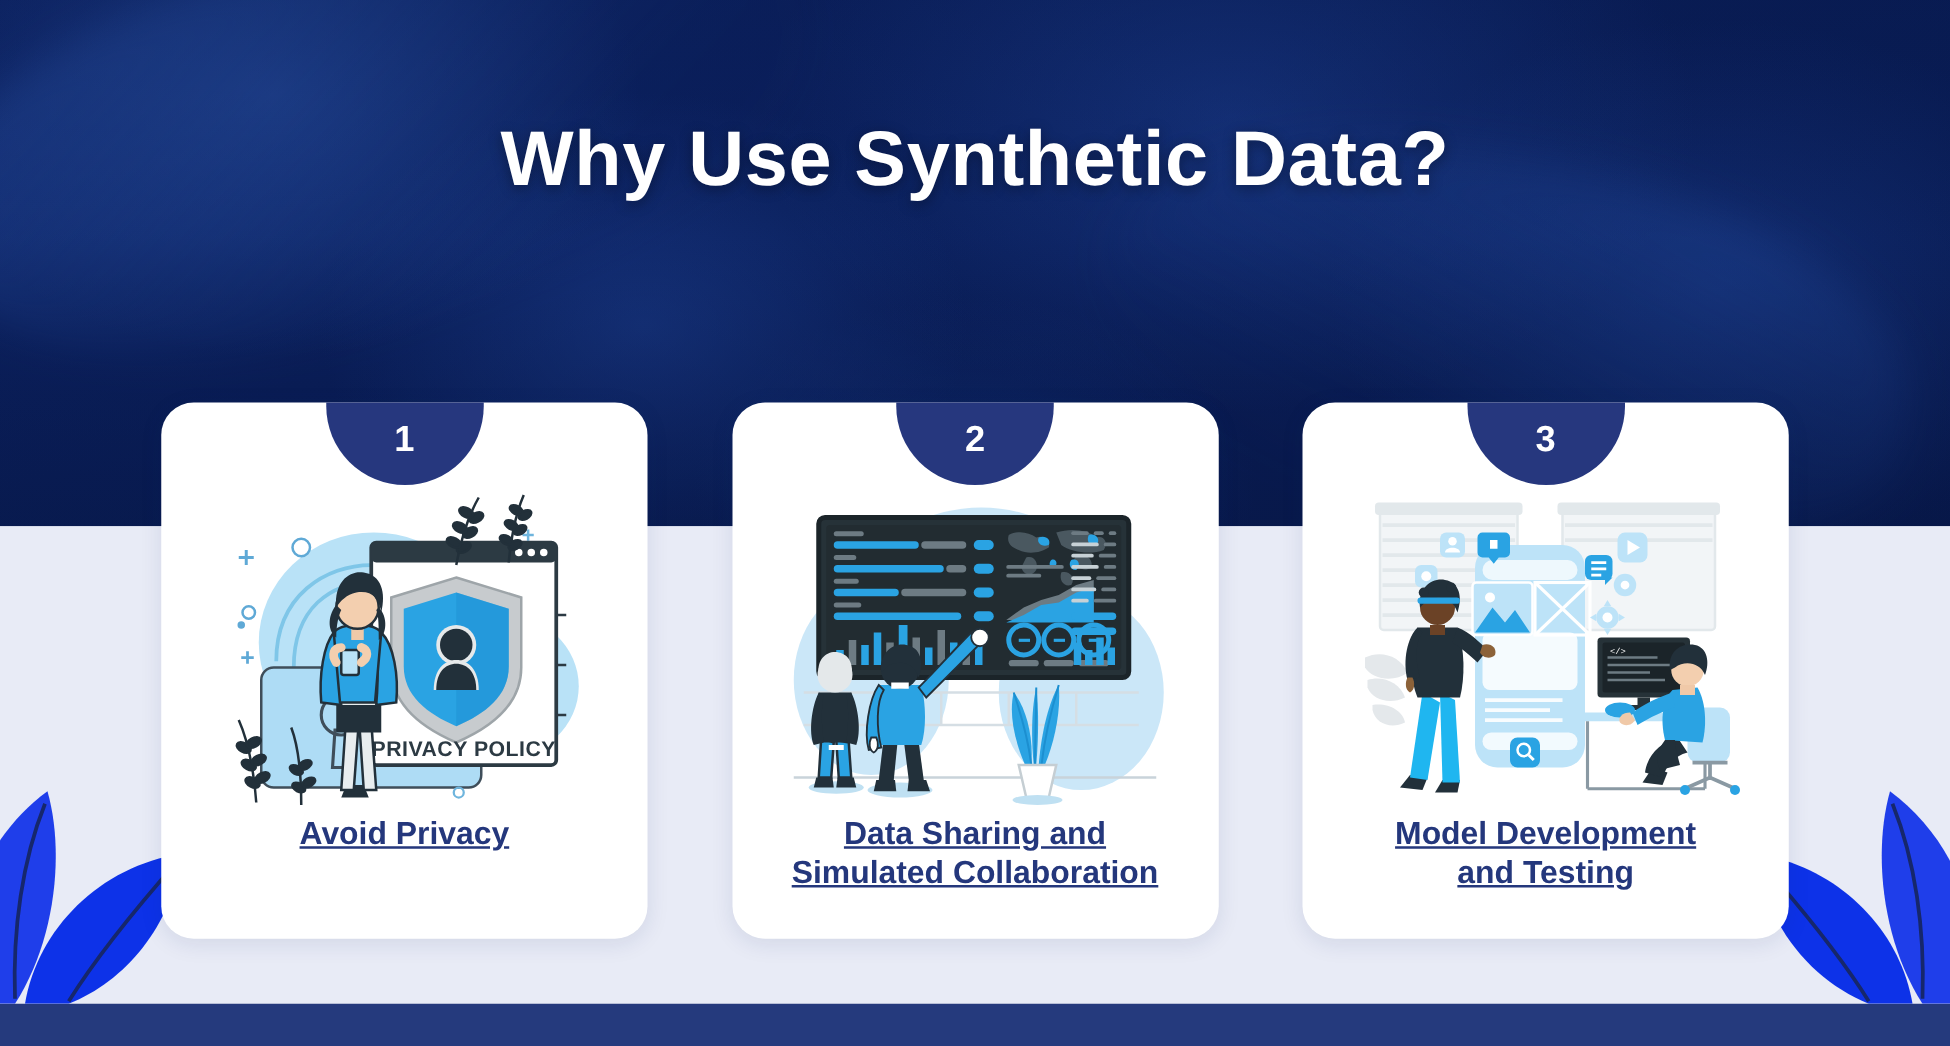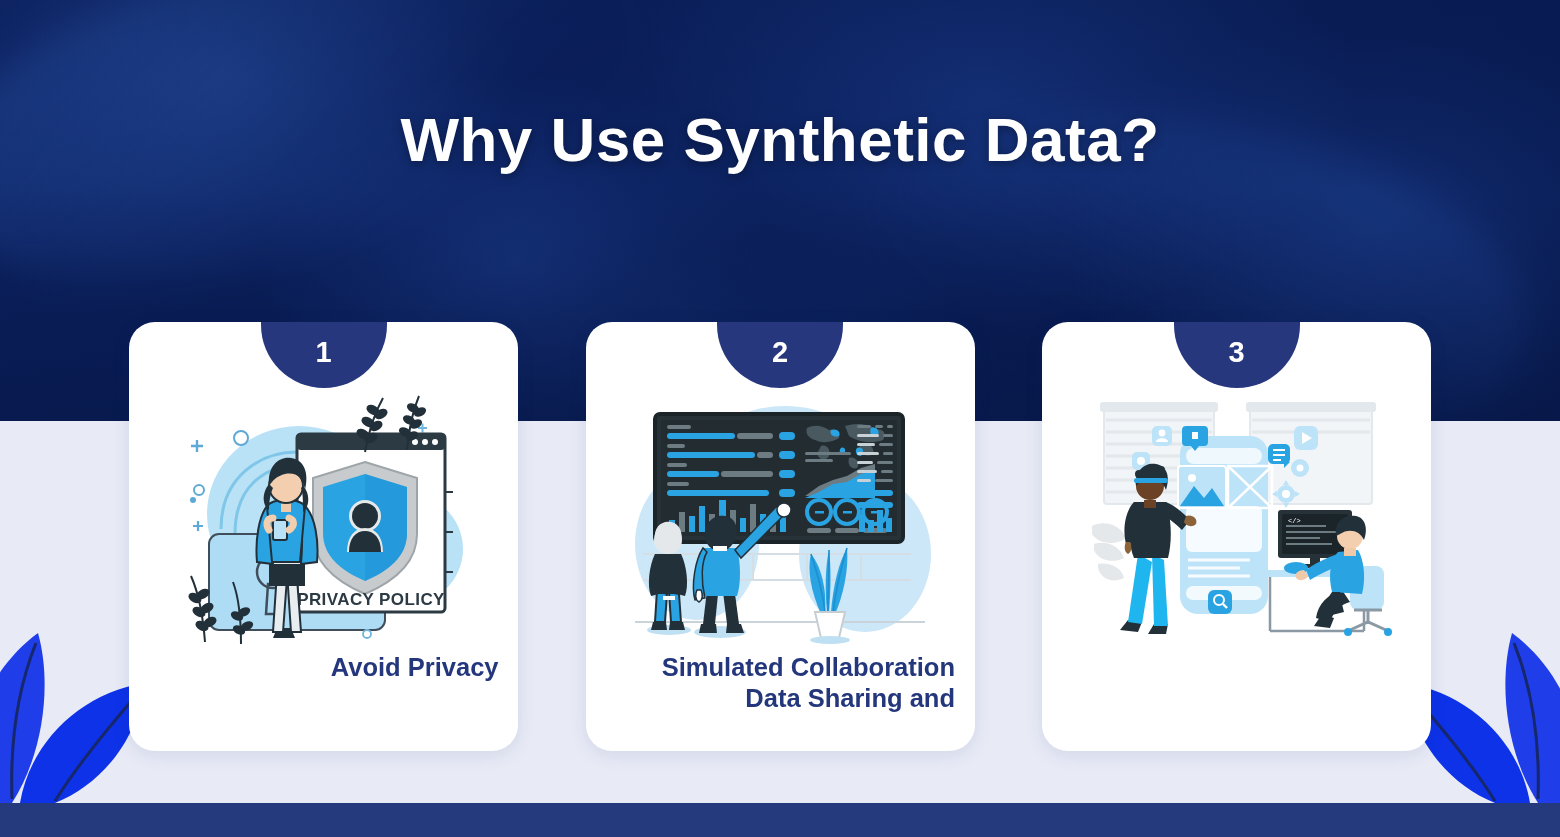--- a/index.html
+++ b/index.html
@@ -63,21 +63,21 @@
     filter: blur(18px);
   }
   .header-shade {
     position: absolute;
     inset: 0;
     background: linear-gradient(180deg, rgba(6,20,62,0.25) 0%, rgba(6,20,62,0.10) 45%, rgba(6,20,62,0.42) 100%);
   }
 
   .title {
     position: absolute;
-    left: 0; top: 104px;
+    left: 0; top: 92px;
     width: 1560px;
     text-align: center;
     color: #FFFFFF;
     font-size: 62px;
     font-weight: bold;
     letter-spacing: 0.5px;
     font-family: "Liberation Sans", sans-serif;
     text-shadow: 0 2px 10px rgba(0,0,0,0.35);
     z-index: 5;
   }
@@ -142,26 +142,27 @@
     z-index: 3;
   }
   .illus {
     margin-top: 72px;
     width: 310px;
     height: 250px;
   }
   .card-label {
     margin-top: 8px;
     width: 350px;
-    text-align: right;
+    text-align: center;
     color: #24377C;
     font-size: 25.5px;
     font-weight: bold;
     line-height: 1.22;
     font-family: "Liberation Sans", sans-serif;
+    text-decoration: underline;
   }
 </style>
 </head>
 <body>
 
 <div class="infographic">
 
   <div class="header">
     <div class="header-photo"></div>
     <div class="header-shade"></div>
@@ -421,22 +422,22 @@
           <path d="M196 220 C 186 198, 182 176, 186 160 C 196 172, 202 196, 200 218 Z" fill="#2AA3E3"></path>
           <path d="M206 218 C 208 192, 214 168, 222 154 C 224 176, 218 202, 210 220 Z" fill="#2AA3E3"></path>
           <path d="M204 218 C 206 194, 206 172, 204 156 C 200 174, 200 198, 202 218 Z" fill="#2AA3E3"></path>
           <path d="M186 160 C 192 178, 198 200, 200 218 M222 154 C 216 174, 210 200, 208 220 M204 156 C 204 180, 203 200, 203 218" stroke="#1C8FD0" stroke-width="1.6" fill="none"></path>
           <path d="M190 218 L 196 244 L 214 244 L 220 218 Z" fill="#FFFFFF" stroke="#C5CED3" stroke-width="2"></path>
           <ellipse cx="205" cy="246" rx="20" ry="4" fill="#BFE0F2"></ellipse>
         </g>
       </svg>
 
       <div class="card-label">
+        <div>Data Sharing and</div>
         <div>Simulated Collaboration</div>
-        <div>Data Sharing and</div>
       </div>
     </div>
 
     <div class="card">
       <div class="badge">3</div>
 
       <svg class="illus" viewBox="0 0 310 250">
 
         <rect x="22" y="12" width="110" height="98" rx="3" fill="#F2F5F7" stroke="#E2E8EB" stroke-width="2"></rect>
         <g stroke="#E2E8EB" stroke-width="3">
@@ -537,19 +538,23 @@
           <path d="M256 158 C 248 166, 246 182, 250 198 L 280 200 C 284 184, 282 166, 276 156 Z" fill="#2AA3E3"></path>
           <path d="M256 160 C 244 164, 232 170, 224 176 L 228 186 C 238 180, 250 174, 258 172 Z" fill="#2AA3E3"></path>
           <path d="M222 176 C 216 176, 212 180, 214 184 C 218 188, 224 186, 226 182 Z" fill="#F0C9A8"></path>
           <circle cx="268" cy="142" r="13" fill="#F3CFAF"></circle>
           <path d="M254 142 C 252 126, 264 120, 274 122 C 284 124, 286 136, 282 146 C 278 136, 266 134, 258 140 Z" fill="#22303A"></path>
           <path d="M262 154 h12 v8 h-12 Z" fill="#F0C9A8"></path>
           <path d="M250 198 C 244 206, 242 214, 246 222 L 262 218 C 260 210, 258 204, 258 198 Z" fill="#22303A"></path>
         </g>
       </svg>
 
+      <div class="card-label">
+        <div>Model Development</div>
+        <div>and Testing</div>
+      </div>
     </div>
 
   </div>
 
   <div class="footer-bar"></div>
 
 </div>
 
 </body></html>

